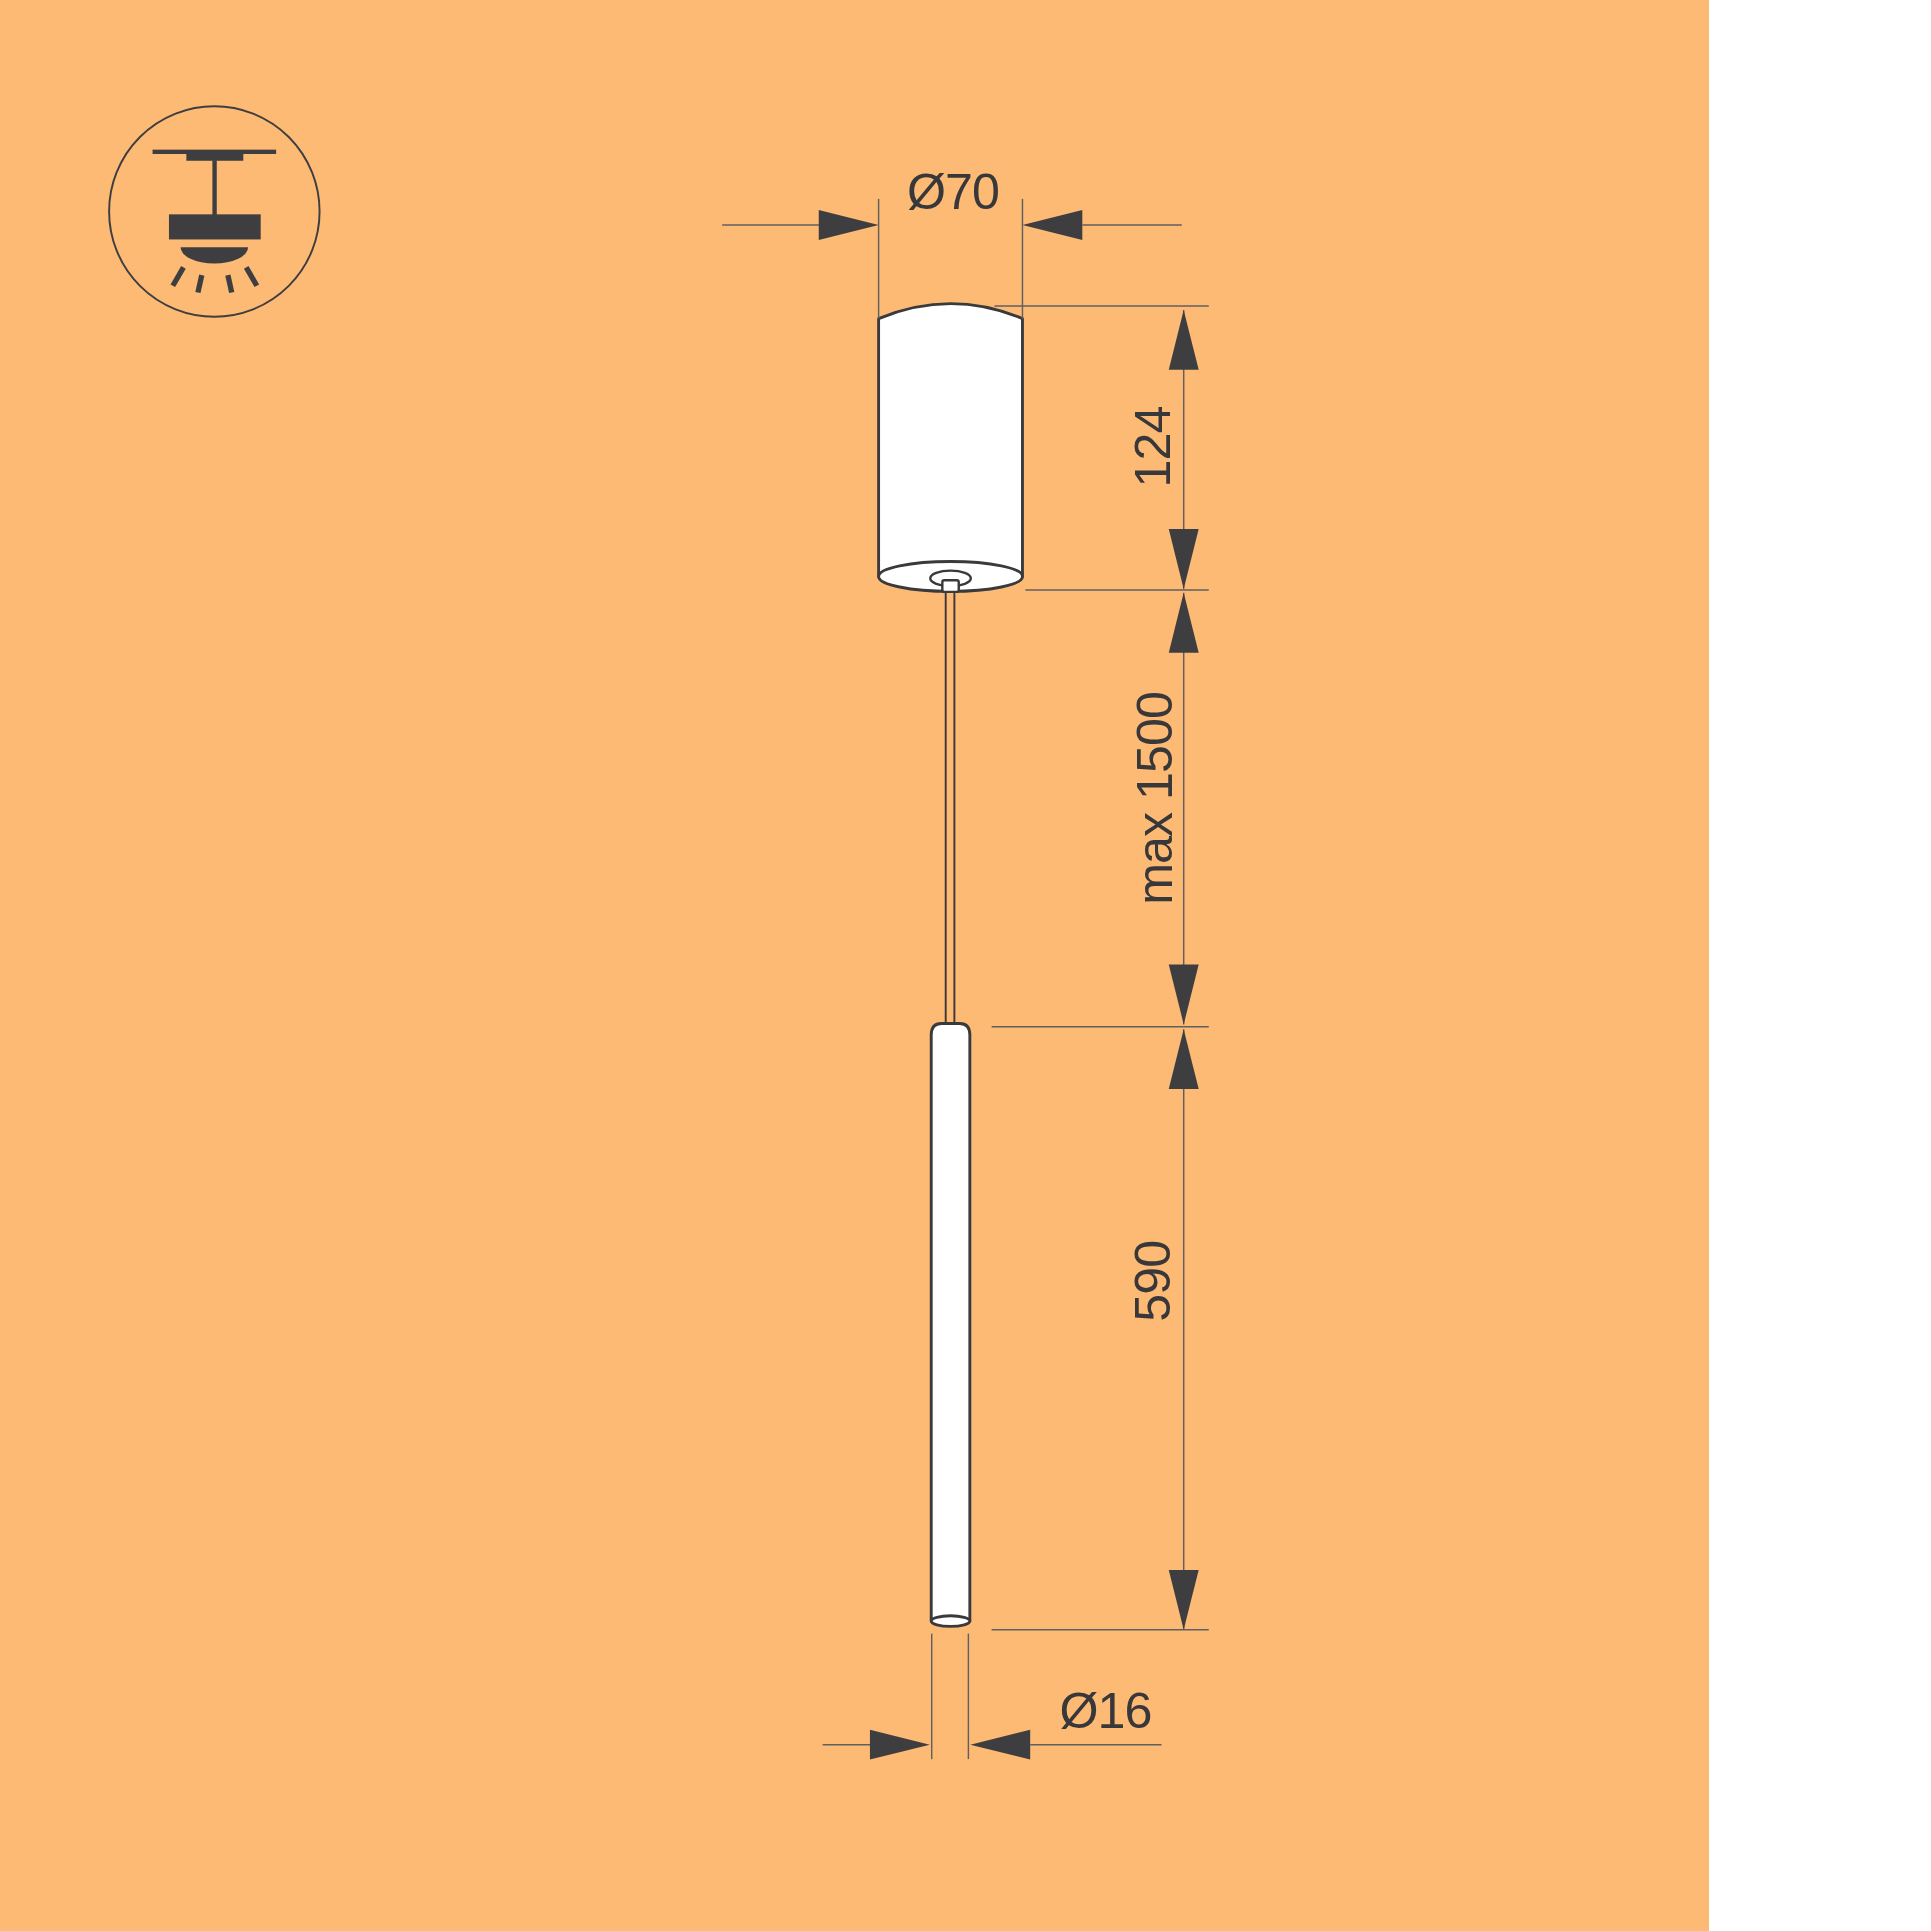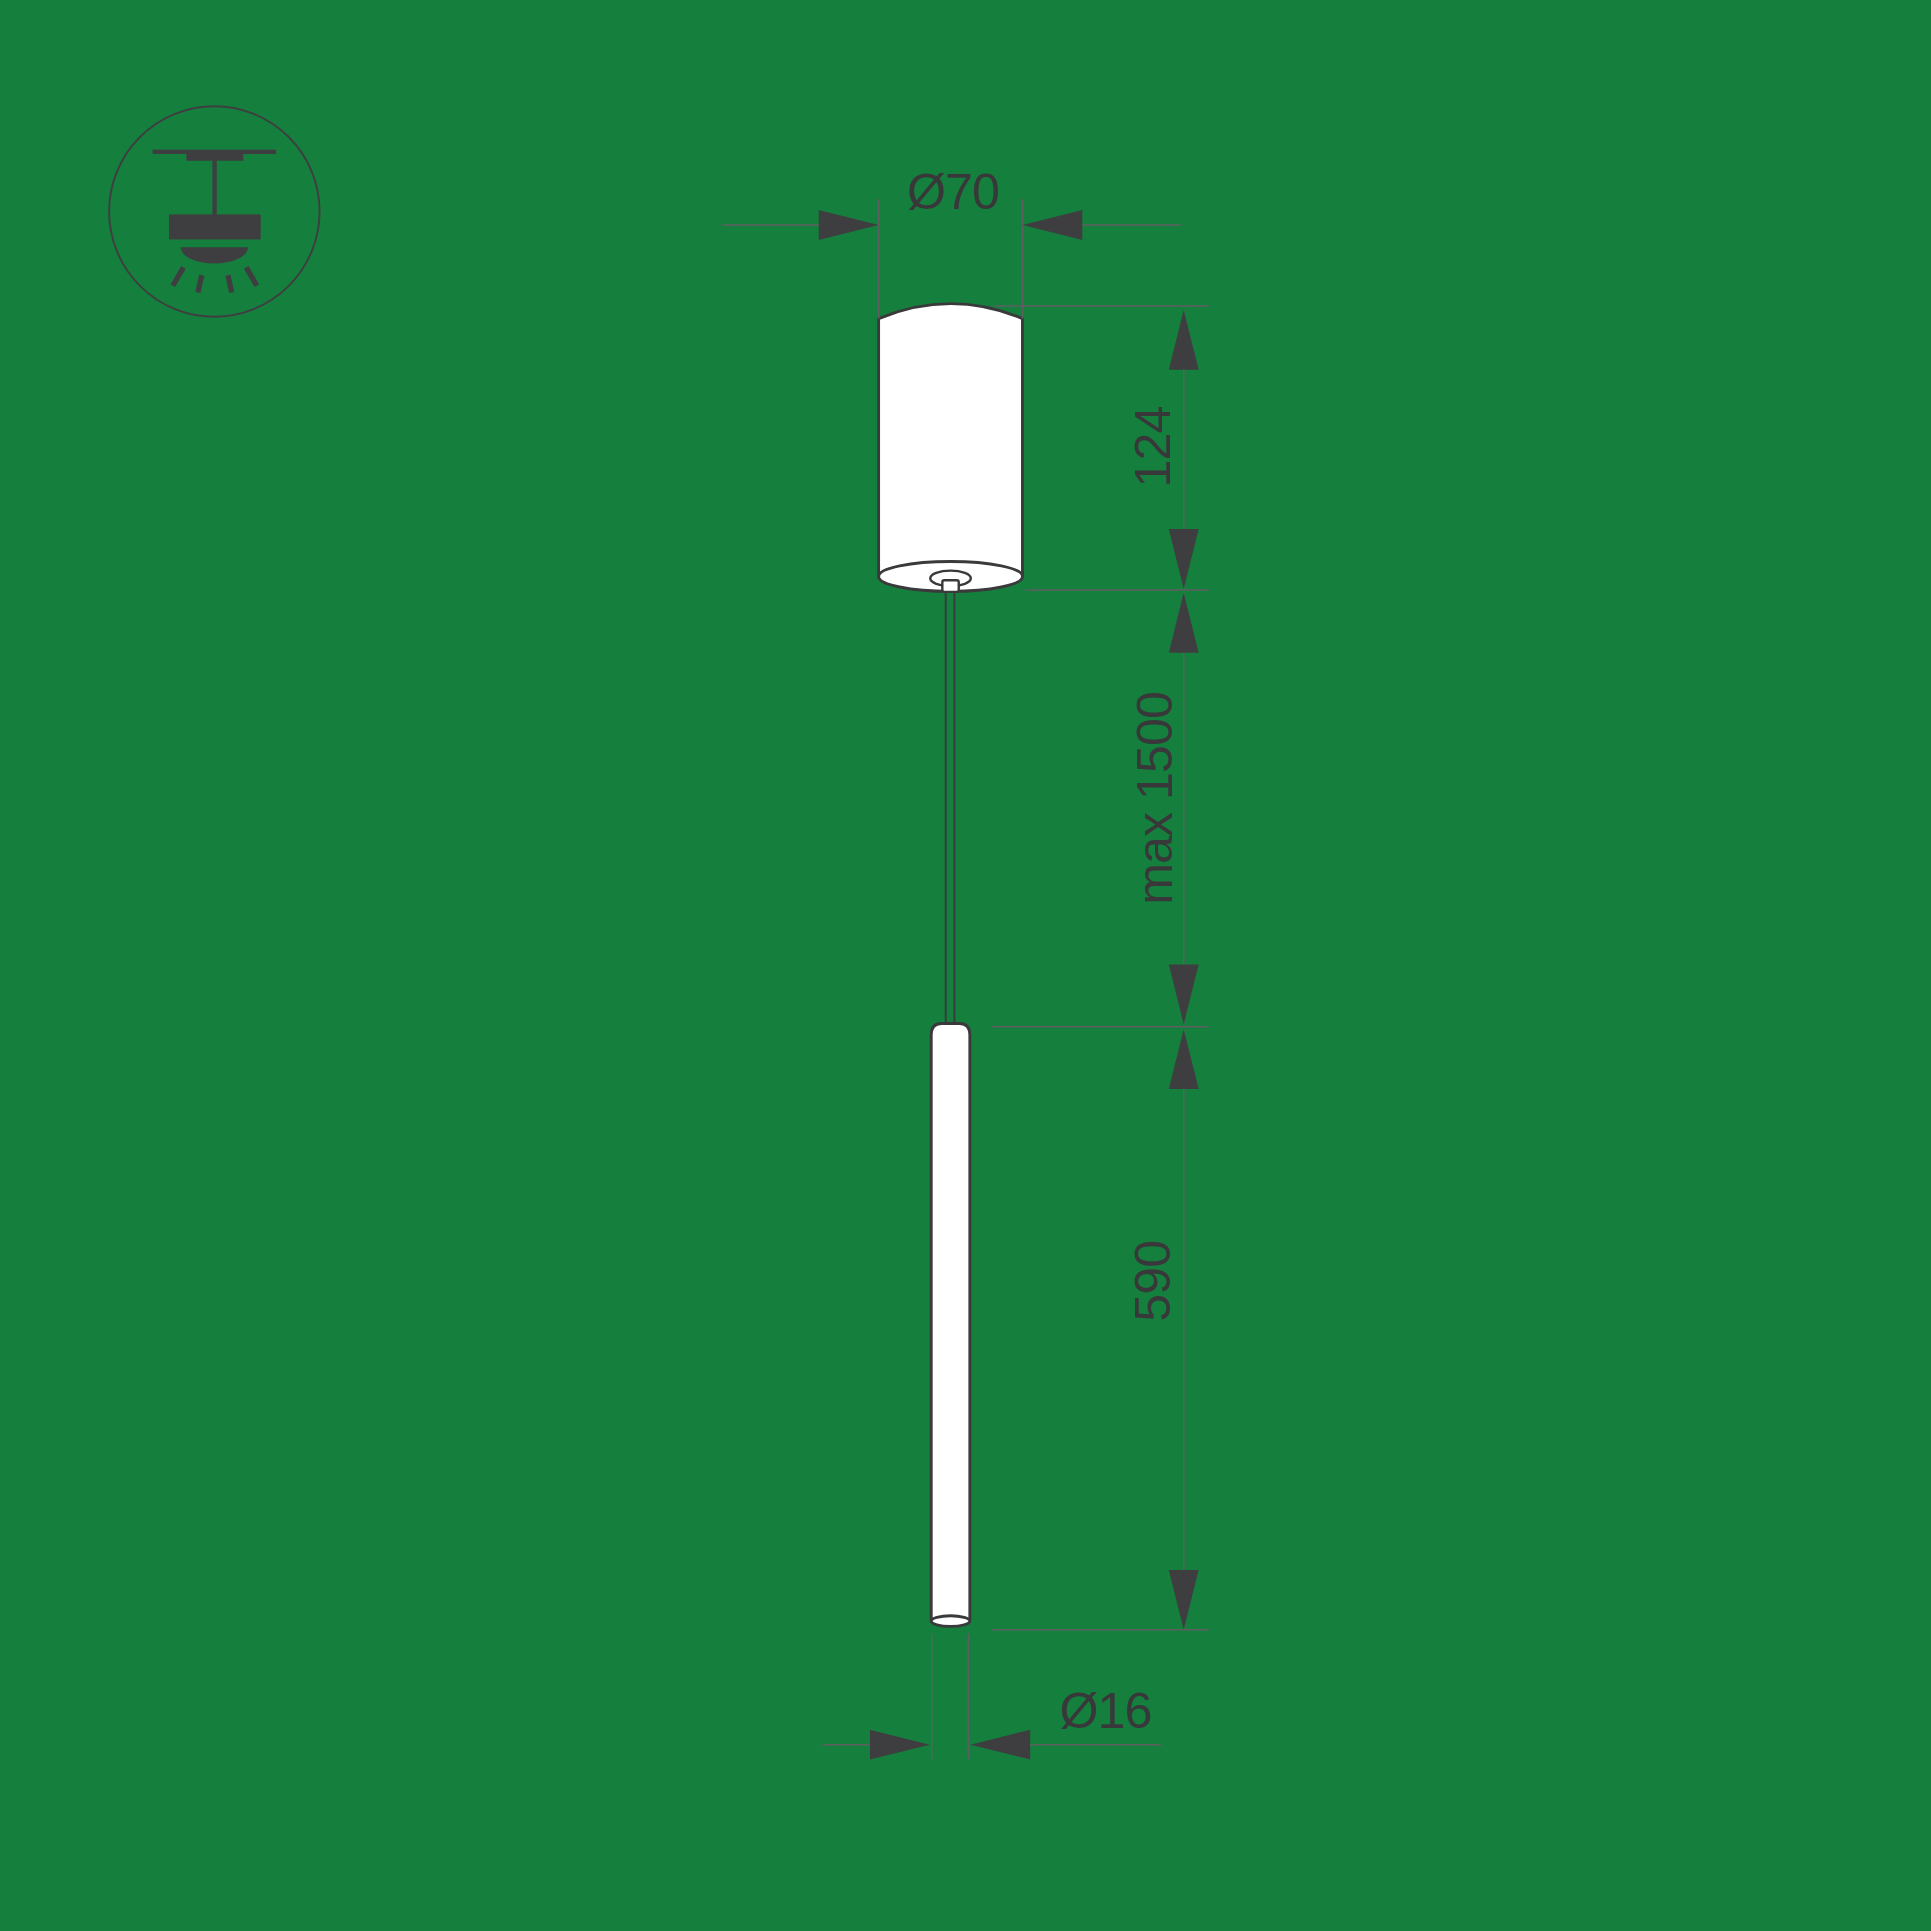--- a/index.html
+++ b/index.html
@@ -3,23 +3,23 @@
 <meta charset="utf-8">
 <title>Pendant Luminaire Dimension Drawing</title>
 <style>
   html, body {
     margin: 0;
     padding: 0;
     background: #ffffff;
   }
   .canvas {
     position: relative;
-    width: 1931px;
+    width: 1709px;
     height: 1931px;
-    background: #15803d;
+    background: #fdba74;
     overflow: hidden;
   }
   .canvas svg {
     position: absolute;
     left: 0;
     top: 0;
     width: 1931px;
     height: 1931px;
   }
   .dim-text {

